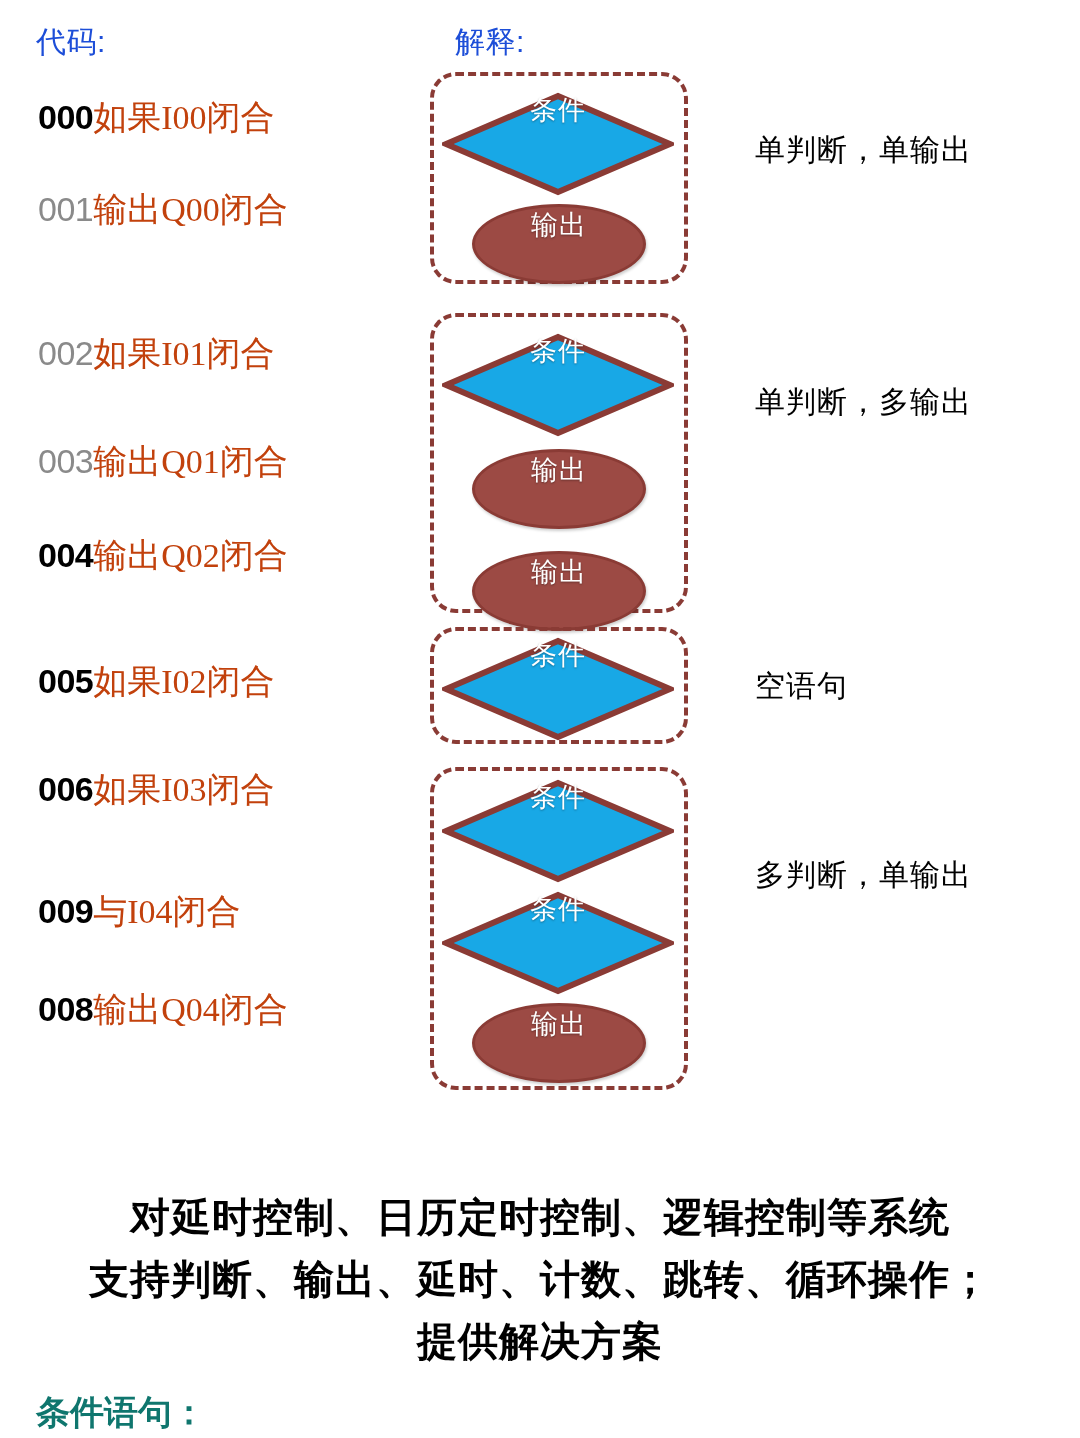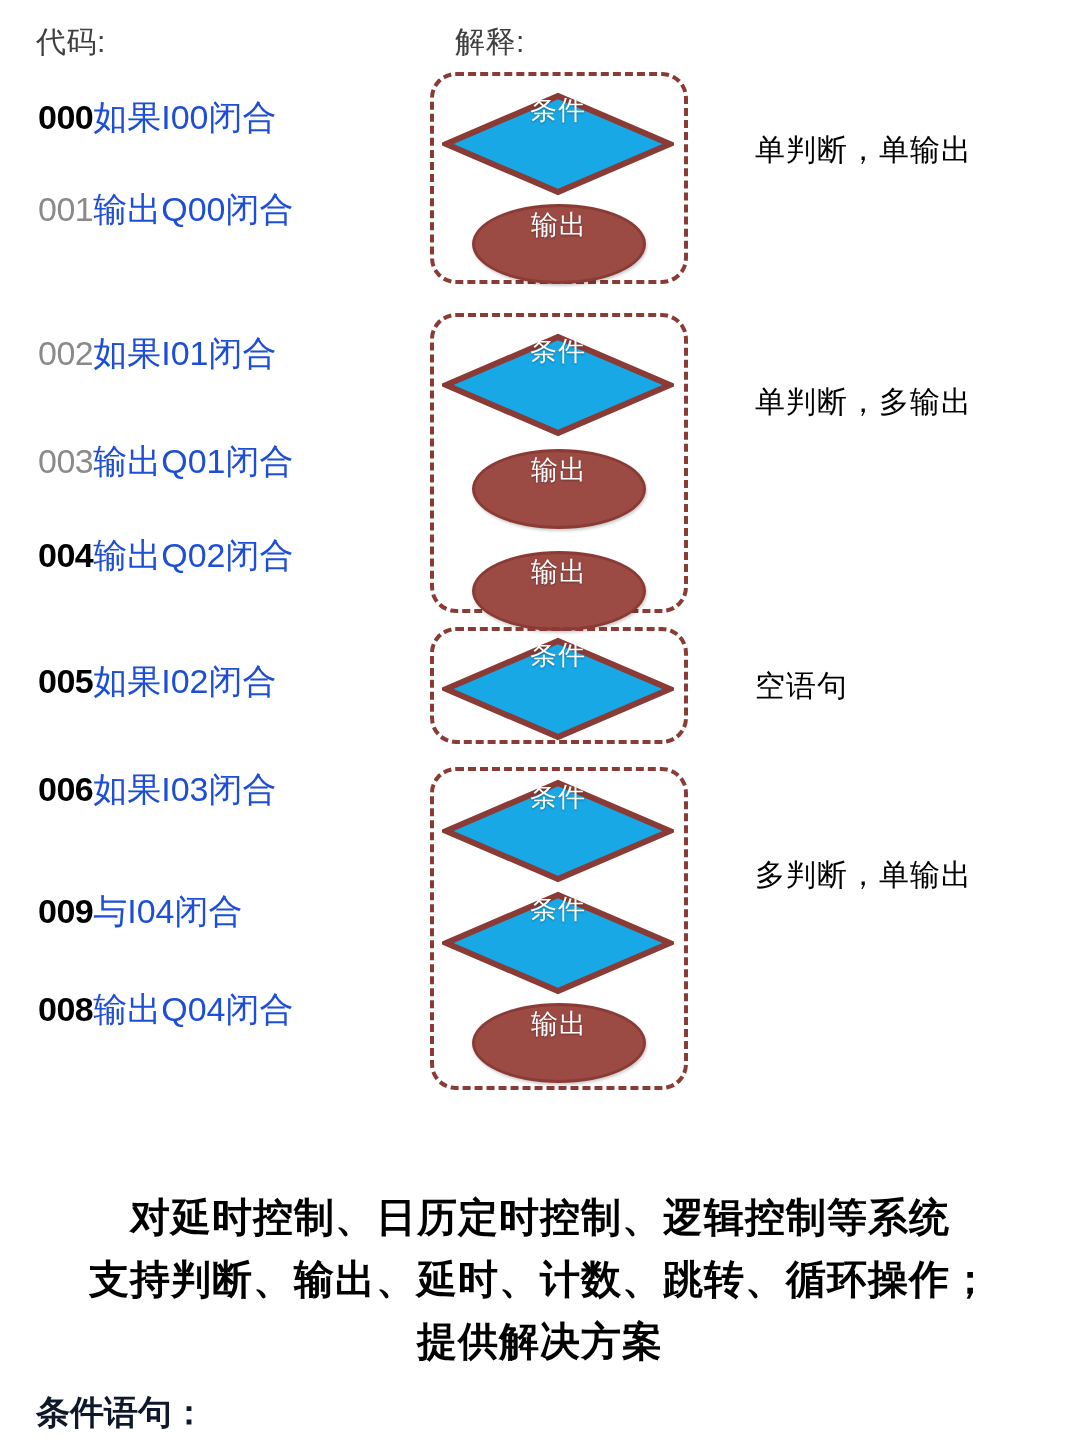--- a/index.html
+++ b/index.html
@@ -14,21 +14,21 @@
     position: relative;
     width: 1080px;
     height: 1438px;
     background: #ffffff;
   }
 
   
   .hdr {
     position: absolute;
     font-size: 30px;
-    color: #404040;
+    color: #1d4ed8;
     letter-spacing: 0.5px;
     white-space: nowrap;
   }
   .hdr-code { left: 36px; top: 22px; }
   .hdr-exp  { left: 455px; top: 22px; }
 
   
   .code-col {
     position: absolute;
     left: 38px;
@@ -44,22 +44,23 @@
   .code-line .lineno {
     color: #000000;
     font-weight: 700;
     letter-spacing: -0.5px;
   }
   .code-line .lineno.dim {
     color: #8a8a8a;
     font-weight: 400;
   }
   .code-line .stmt {
-    color: #1d4ed8;
+    color: #c2410c;
     font-weight: 400;
+    font-family: Liberation Serif, serif;
   }
 
   
   .flow-col {
     position: absolute;
     left: 430px;
     top: 0;
     width: 260px;
   }
   .grp {
@@ -126,21 +127,21 @@
     letter-spacing: 1px;
   }
   .summary div { white-space: nowrap; }
 
   .footer-label {
     position: absolute;
     left: 36px;
     top: 1390px;
     font-size: 34px;
     font-weight: 700;
-    color: #0f172a;
+    color: #0f766e;
     white-space: nowrap;
   }
 </style>
 </head>
 <body>
 
 <div class="page">
 
   <div class="hdr hdr-code">代码:</div>
   <div class="hdr hdr-exp">解释:</div>

